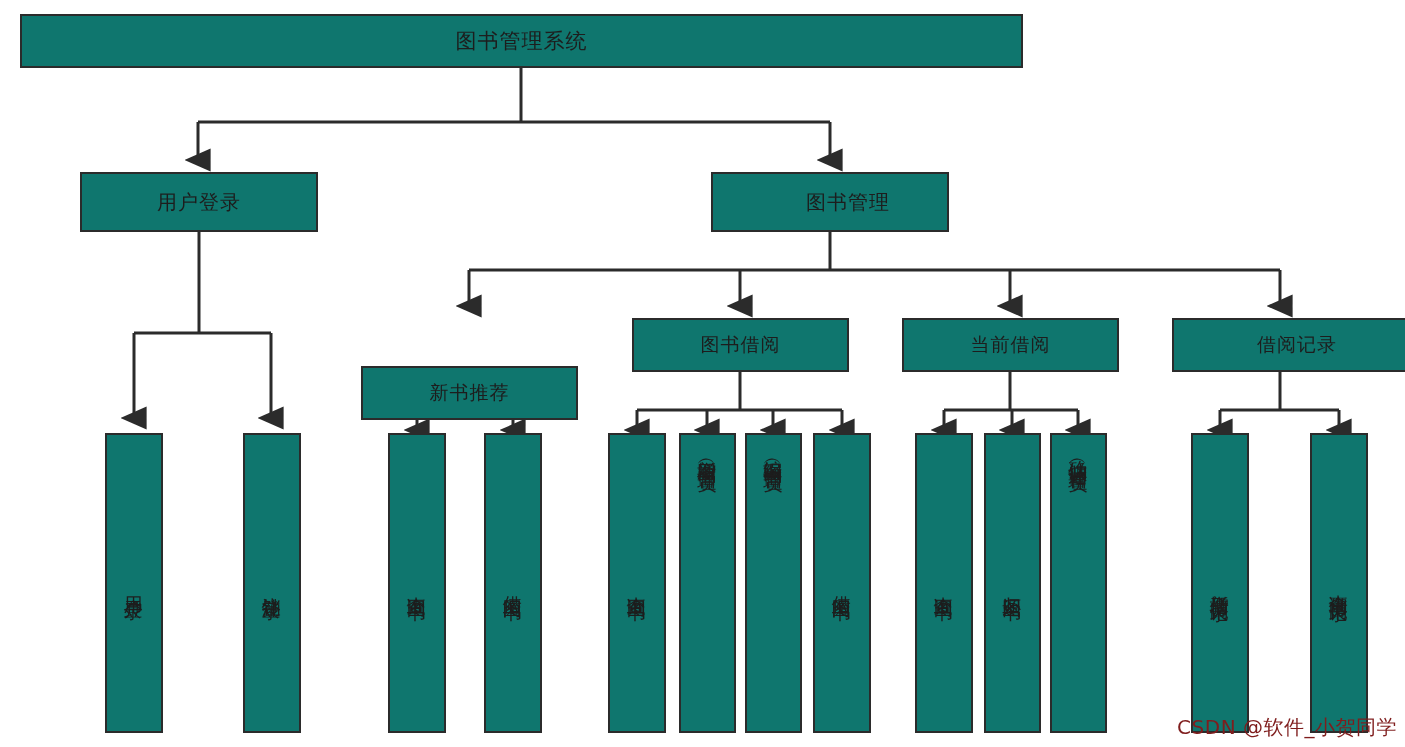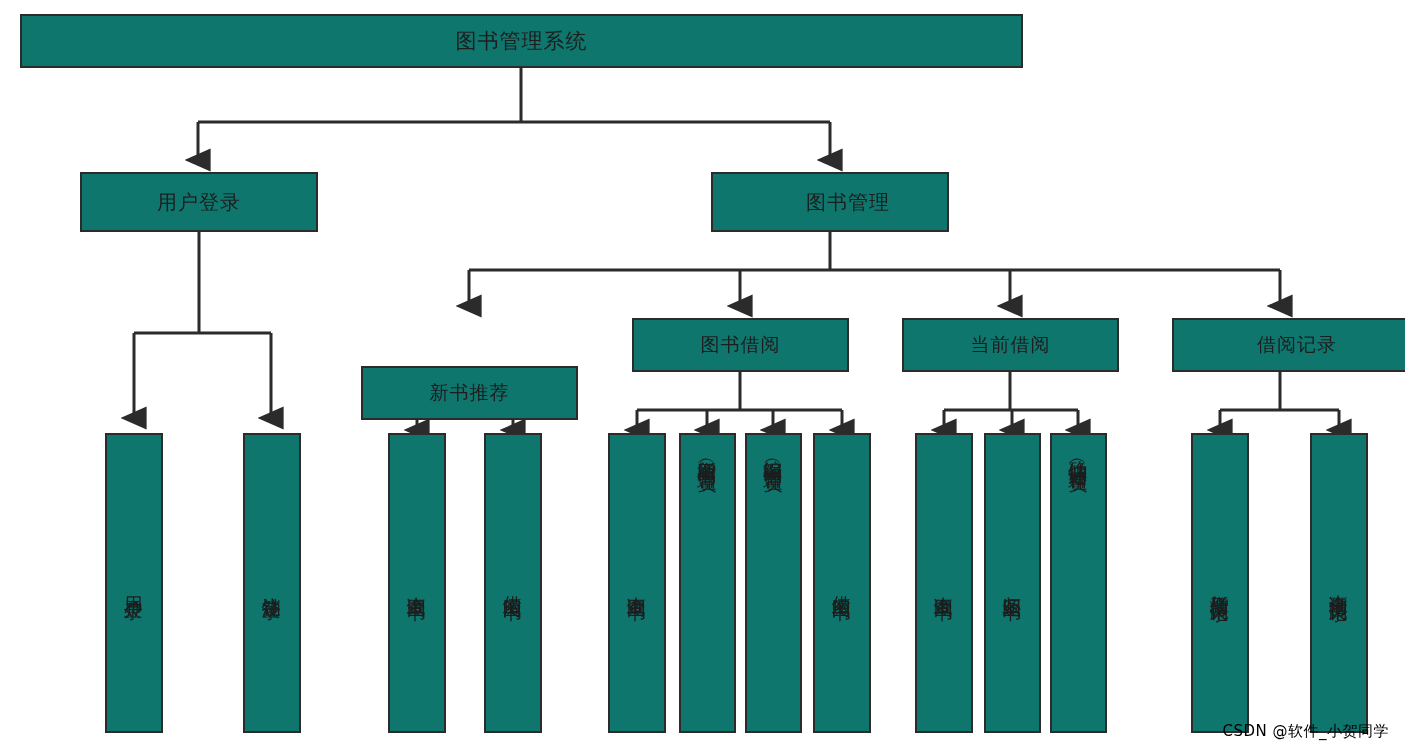--- a/index.html
+++ b/index.html
@@ -69,24 +69,24 @@
     align-items: center;
     justify-content: center;
   }
   .leaf-inner.align-top {
     align-items: flex-start;
     padding-top: 6px;
     box-sizing: border-box;
   }
   #watermark {
     position: absolute;
-    right: 16px;
+    right: 8px;
     bottom: 6px;
-    font-size: 15px;
-    color: #000000;
+    font-size: 20px;
+    color: #7f1d1d;
     letter-spacing: 0.5px;
     z-index: 5;
     white-space: nowrap;
   }
 </style>
 </head>
 <body>
 
 <div id="diagram-canvas">
 

